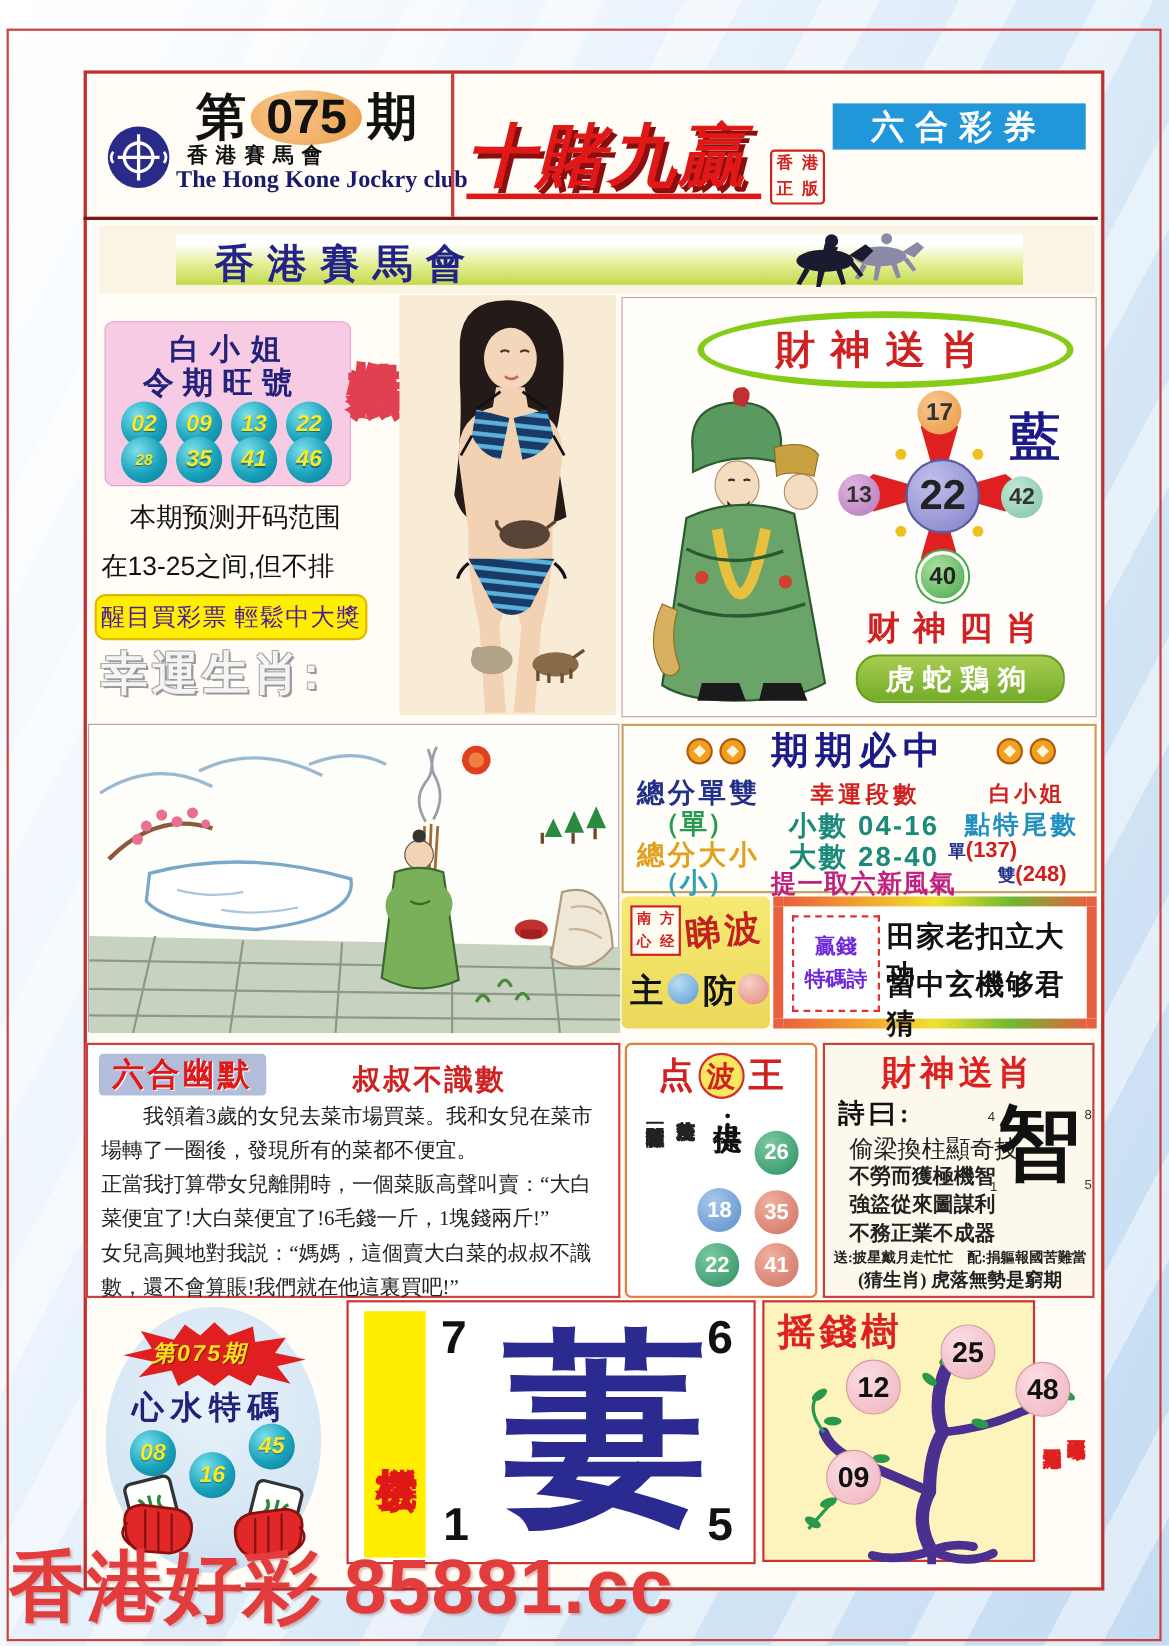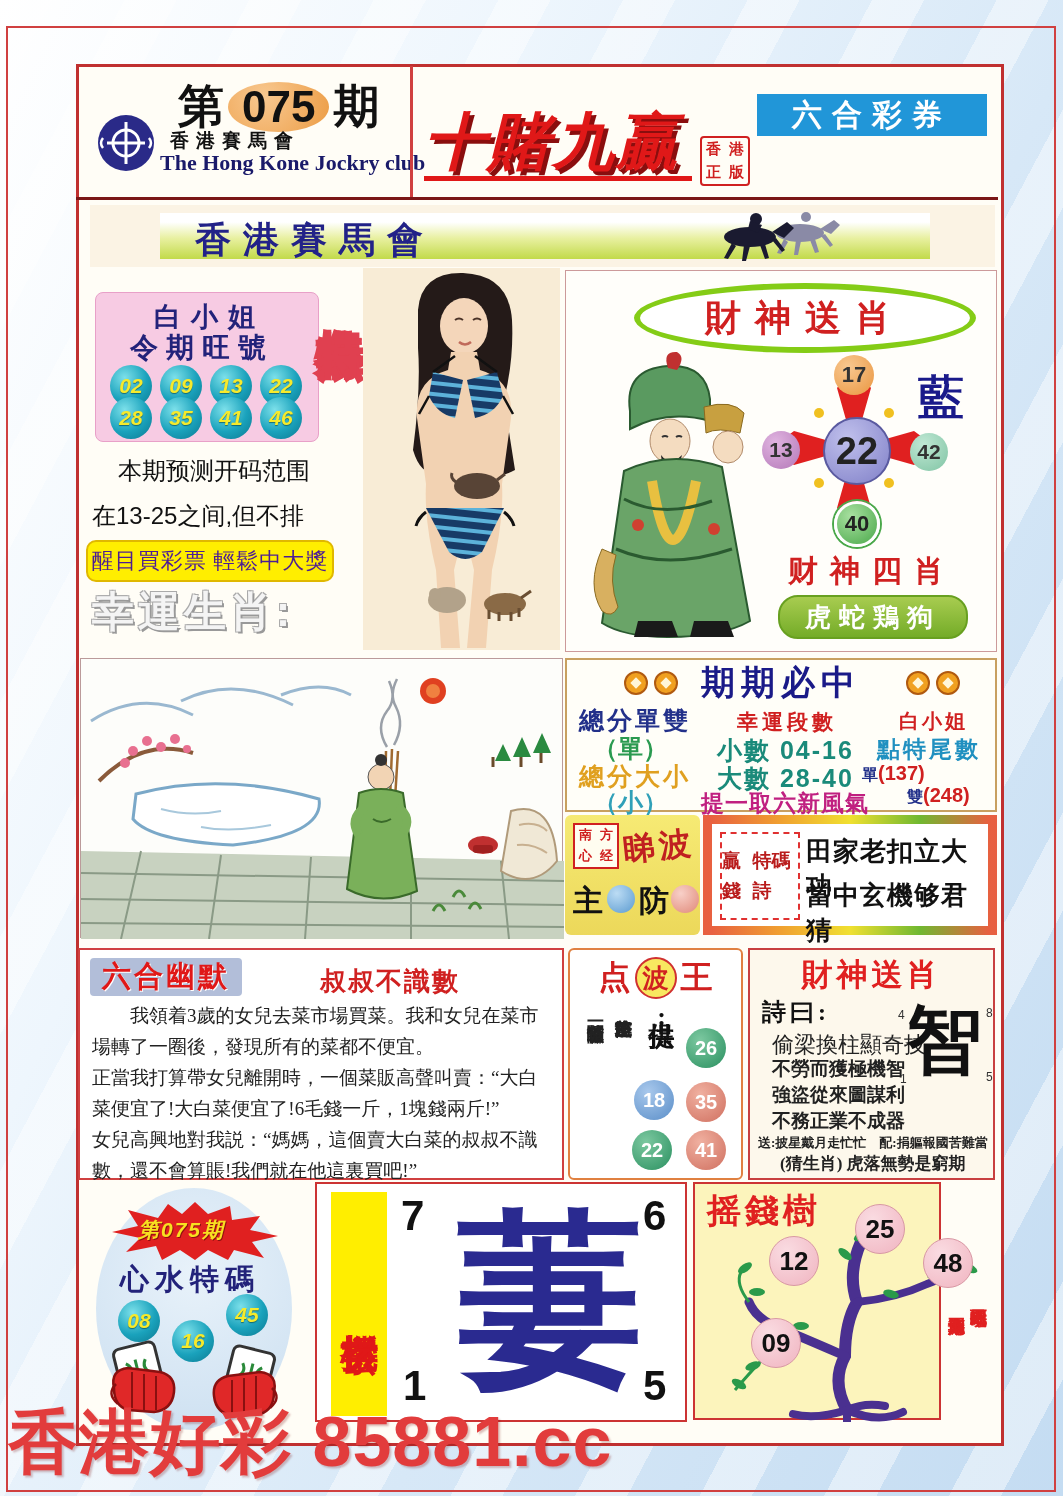--- a/index.html
+++ b/index.html
@@ -74,21 +74,21 @@
     </svg>
   </div>
 
   <div class="panel" style="left:95px;top:292px;width:224px;height:150px;background:#f7cbe3;border:1px solid #e8a0c8;border-radius:8px;">
     <div class="abs serif" style="left:58px;top:6px;font-size:27px;font-weight:bold;color:#22227a;letter-spacing:10px;">白小姐</div>
     <div class="abs serif" style="left:34px;top:36px;font-size:28px;font-weight:bold;color:#22227a;letter-spacing:8px;">令期旺號</div>
     <div class="ball teal" style="left:14px;top:72px;width:42px;height:42px;font-size:21px;">02</div>
     <div class="ball teal" style="left:64px;top:72px;width:42px;height:42px;font-size:21px;">09</div>
     <div class="ball teal" style="left:114px;top:72px;width:42px;height:42px;font-size:21px;">13</div>
     <div class="ball teal" style="left:164px;top:72px;width:42px;height:42px;font-size:21px;">22</div>
-    <div class="ball teal" style="left:14px;top:104px;width:42px;height:42px;font-size:21px;top:104px;">28</div>
+    <div class="ball teal" style="left:14px;top:104px;width:42px;height:42px;font-size:14px;top:104px;">28</div>
     <div class="ball teal" style="left:64px;top:104px;width:42px;height:42px;font-size:21px;">35</div>
     <div class="ball teal" style="left:114px;top:104px;width:42px;height:42px;font-size:21px;">41</div>
     <div class="ball teal" style="left:164px;top:104px;width:42px;height:42px;font-size:21px;">46</div>
   </div>
 
   <div class="abs" style="left:92px;top:448px;width:240px;font-size:24px;color:#111;line-height:45px;">
     <div style="text-indent:26px;">本期预测开码范围</div>
     <div>在13-25之间,但不排</div>
     <div>除28、33、39、46。</div>
   </div>
@@ -246,21 +246,21 @@
       <span>经</span>
     </div>
     <div class="abs serif" style="left:58px;top:10px;font-size:32px;font-weight:bold;color:#c02020;transform:rotate(-6deg);letter-spacing:4px;">睇波</div>
     <div class="abs" style="left:8px;top:66px;font-size:30px;font-weight:bold;color:#111;">主</div>
     <div class="ball" style="left:42px;top:70px;width:28px;height:28px;background:radial-gradient(circle at 35% 30%,#bcdcf4,#5a9ad0);"></div>
     <div class="abs" style="left:74px;top:66px;font-size:30px;font-weight:bold;color:#111;">防</div>
     <div class="ball" style="left:106px;top:70px;width:28px;height:28px;background:radial-gradient(circle at 35% 30%,#f8d0c8,#e08878);"></div>
   </div>
 
   <div class="panel" style="left:703px;top:815px;width:294px;height:120px;background:#fff;border:9px solid;border-image:linear-gradient(90deg,#e86040,#f0a030,#f0e030,#70b830,#e86040) 1;">
-    <div class="abs serif" style="left:8px;top:8px;width:76px;height:84px;border:2px dashed #e03030;display:flex;flex-direction:row;align-items:center;justify-content:center;color:#b91c1c;font-size:19px;font-weight:bold;line-height:30px;">
+    <div class="abs serif" style="left:8px;top:8px;width:76px;height:84px;border:2px dashed #e03030;display:flex;flex-direction:column;align-items:center;justify-content:center;color:#6d28d9;font-size:19px;font-weight:bold;line-height:30px;">
       <span>贏錢</span>
       <span>特碼詩</span>
     </div>
     <div class="abs serif" style="left:94px;top:10px;font-size:26px;font-weight:bold;color:#111;letter-spacing:1px;">田家老扣立大功</div>
     <div class="abs serif" style="left:94px;top:54px;font-size:26px;font-weight:bold;color:#111;letter-spacing:1px;">當中玄機够君猜</div>
   </div>
 
   <div class="panel" style="left:78px;top:948px;width:486px;height:232px;background:#fff;border:2px solid #d04040;">
     <div class="abs serif" style="left:10px;top:8px;width:152px;height:38px;background:#b2bed9;border-radius:4px;color:#e01818;font-size:29px;font-weight:bold;display:flex;align-items:center;justify-content:center;letter-spacing:3px;text-shadow:1px 1px 0 #fff;">六合幽默</div>
     <div class="abs serif" style="left:240px;top:14px;font-size:26px;font-weight:bold;color:#d02020;letter-spacing:2px;">叔叔不識數</div>

